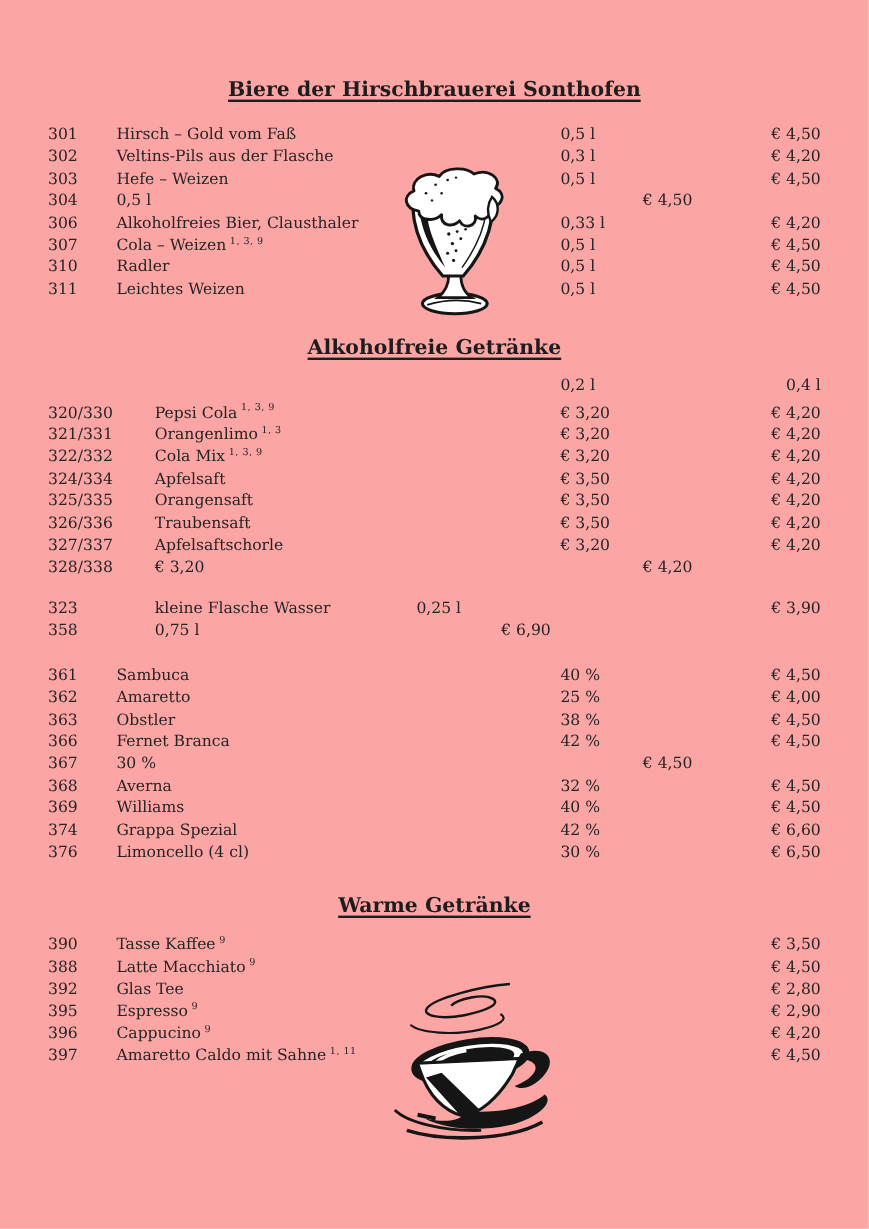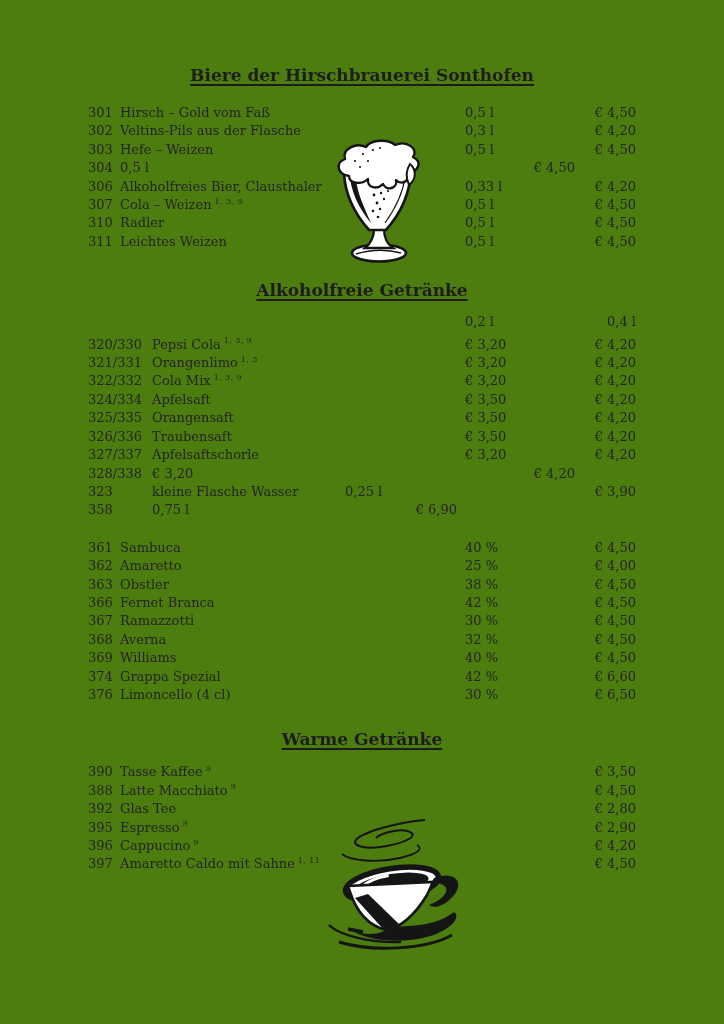--- a/index.html
+++ b/index.html
@@ -1,37 +1,37 @@
 <!DOCTYPE html>
 <html><head>
 <meta charset="utf-8">
 <style>
   html,body { margin:0; padding:0; background:#e8e8e8; }
   .page {
     width:724px; height:1024px; margin:0 auto; position:relative;
-    background:#4d7c0f; color:#242424; overflow:hidden;
+    background:#fca5a5; color:#242424; overflow:hidden;
     font-family:"DejaVu Serif", "Liberation Serif", serif;
     font-size:13px;
   }
   .sec-title { margin:0; text-align:center; font-weight:bold; font-size:17px; line-height:24px; color:#1d1d1d; }
   .sec-title > span { text-decoration:underline; text-decoration-thickness:1.6px; text-underline-offset:3px; }
   #t1 { padding-top:63px; }
   #t2 { margin-top:27px; }
   #t3 { margin-top:22px; }
   #t4 { margin-top:23px; }
 
   .list { margin:0; }
   #list-biere  { margin-top:17px; }
   #hdr-sizes   { margin-top:11px; }
   #list-alk    { margin-top:4px; }
-  #list-bottle { }
+  #list-bottle { margin-top:16px; }
   #list-spirit { margin-top:19px; }
   #list-warm   { margin-top:12px; }
 
-  .row { display:grid; padding:0 88px; line-height:18.4px; align-items:baseline; }
+  .row { display:grid; padding:0 40px; line-height:18.4px; align-items:baseline;gap:25px; }
   .row > span { white-space:nowrap; overflow:visible; }
   .row.narrow { grid-template-columns:32px 345px 110px 1fr; }
   .row.wide   { grid-template-columns:64px 313px 110px 1fr; }
   .row.bottle { grid-template-columns:64px 193px 112px 1fr; }
   .num   { text-align:left; }
   .size  { text-align:left; }
   .price { text-align:right; }
   sup.fn { font-size:8px; margin-left:3px; letter-spacing:0.4px; line-height:0; }
 
   .art { position:absolute; pointer-events:none; }
@@ -190,21 +190,20 @@
         <span class="price">€ 4,50</span>
       </div>
     <div class="row narrow">
         <span class="num">366</span>
         <span class="nm">Fernet Branca</span>
         <span class="size">42 %</span>
         <span class="price">€ 4,50</span>
       </div>
     <div class="row narrow">
         <span class="num">367</span>
-        <span class="nm">Ramazzotti</span>
         <span class="size">30 %</span>
         <span class="price">€ 4,50</span>
       </div>
     <div class="row narrow">
         <span class="num">368</span>
         <span class="nm">Averna</span>
         <span class="size">32 %</span>
         <span class="price">€ 4,50</span>
       </div>
     <div class="row narrow">

